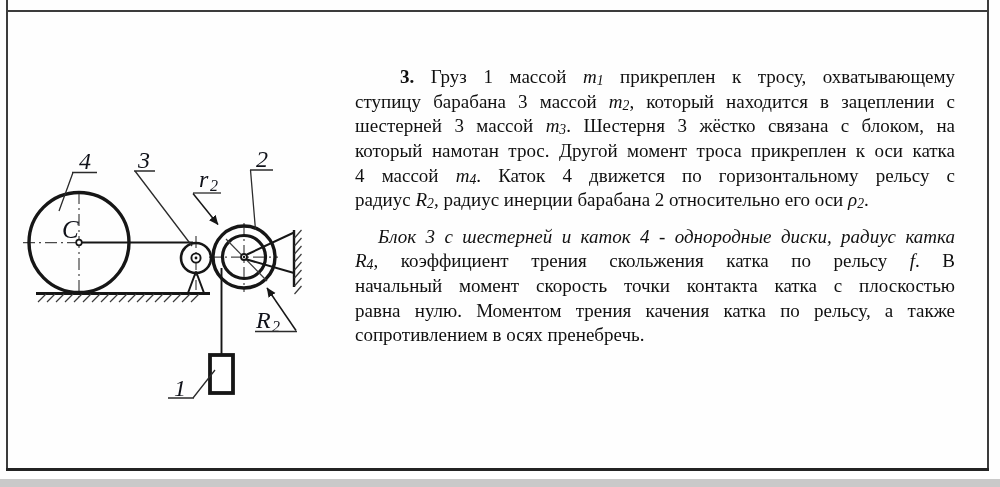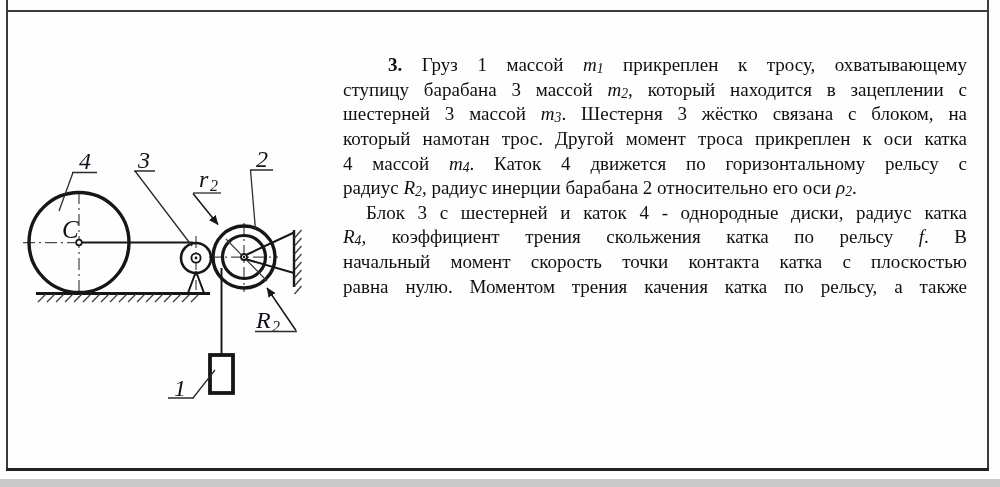--- a/index.html
+++ b/index.html
@@ -7,25 +7,25 @@
         font-family:"Liberation Serif", serif;}
   .frame-line{position:absolute;background:#3c3c3c;}
   .frame-left{left:6px;top:0;width:2px;height:470px;}
   .frame-top{left:6px;top:10px;width:982px;height:2px;}
   .frame-right{left:987px;top:0;width:2px;height:470px;}
   .frame-bottom{left:6px;top:468px;width:983px;height:3px;background:#232323;}
   .bottom-strip{position:absolute;left:0;top:479px;width:1000px;height:8px;background:#c9c9c9;}
 
   .text-col{position:absolute;left:343px;top:53px;width:624px;color:#101010;
             font-size:19px;line-height:24.65px;}
-  .para{margin:0;}
+  .para{margin:12px;}
   .line{text-align:justify;text-align-last:justify;height:24.65px;overflow:hidden;}
   .line.last{text-align-last:left;}
   .para.p0 .line.first{text-indent:45px;}
-  .para.p1 .line.first{text-indent:23px;}
+  .para.p1 .line.first{text-indent:23px;font-style:italic;}
   .b{font-weight:bold;}
   .i{font-style:italic;}
   .isub{font-style:italic;font-size:72%;vertical-align:-0.18em;}
 
   svg.diagram{position:absolute;left:0;top:0;}
   .lbl{font-family:"Liberation Serif", serif;font-style:italic;fill:#10121a;}
 </style>
 </head>
 <body>
 
@@ -110,16 +110,17 @@
         <div class="line"><span>шестерней 3 массой </span><span class="i">m</span><span class="isub">3</span><span>. Шестерня 3 жёстко связана с блоком, на</span></div>
         <div class="line"><span>который намотан трос. Другой момент троса прикреплен к оси катка</span></div>
         <div class="line"><span>4 массой </span><span class="i">m</span><span class="isub">4</span><span>. Каток 4 движется по горизонтальному рельсу с</span></div>
         <div class="line last"><span>радиус </span><span class="i">R</span><span class="isub">2</span><span>, радиус инерции барабана 2 относительно его оси </span><span class="i">ρ</span><span class="isub">2</span><span>.</span></div>
       </div>
       <div class="para p1">
         <div class="line first"><span>Блок 3 с шестерней и каток 4 - однородные диски, радиус катка</span></div>
         <div class="line"><span class="i">R</span><span class="isub">4</span><span>, коэффициент трения скольжения катка по рельсу </span><span class="i">f</span><span>. В</span></div>
         <div class="line"><span>начальный момент скорость точки контакта катка с плоскостью</span></div>
         <div class="line"><span>равна нулю. Моментом трения качения катка по рельсу, а также</span></div>
+        <div class="line last"><span>сопротивлением в осях пренебречь.</span></div>
       </div>
     </div>
 
 </div>
 
 </body></html>

